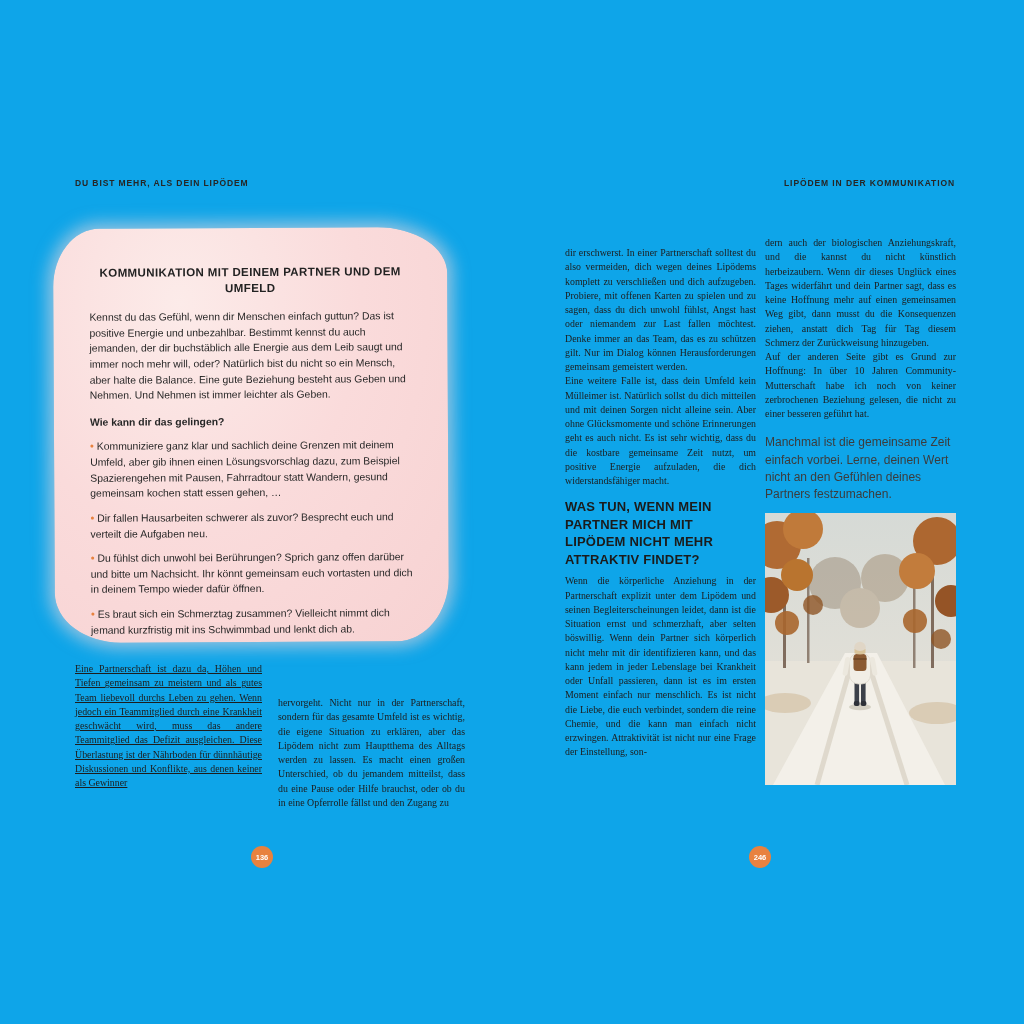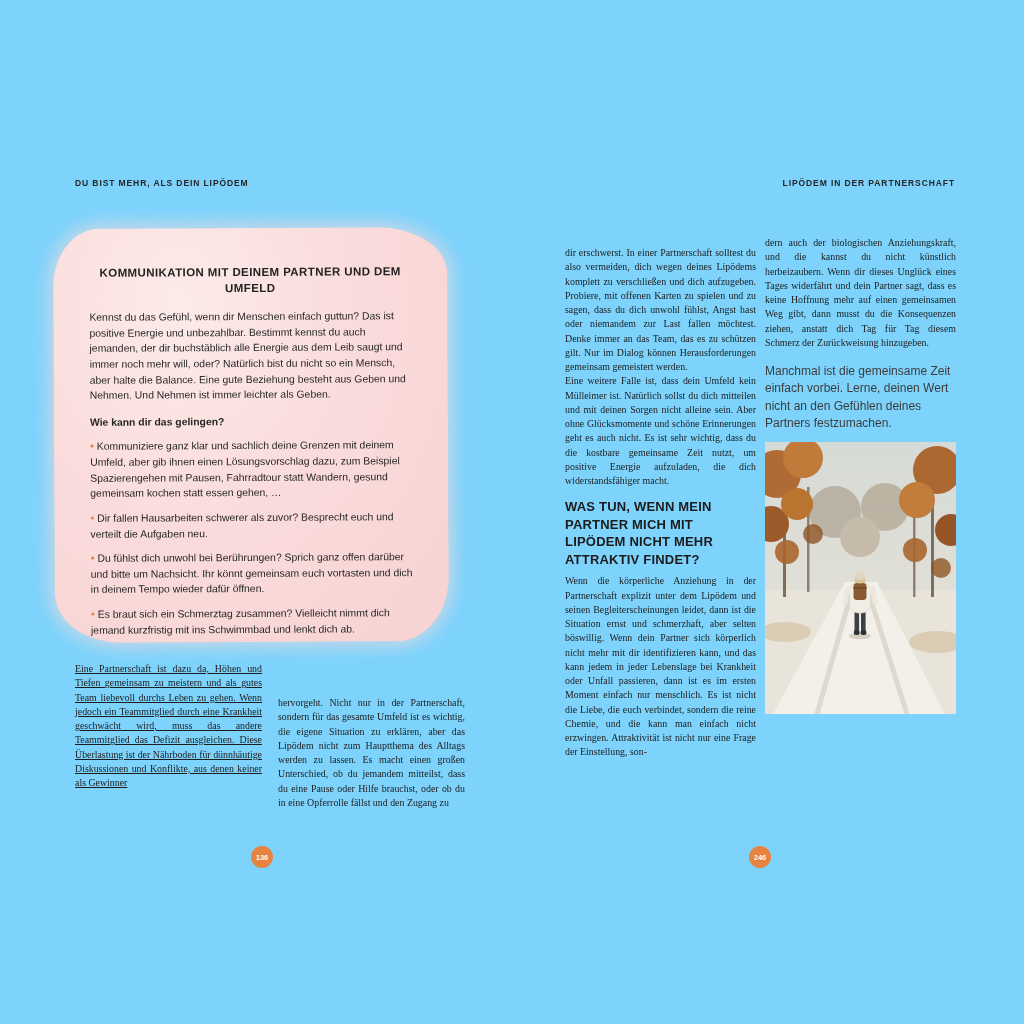--- a/index.html
+++ b/index.html
@@ -1,17 +1,17 @@
 <!DOCTYPE html>
 <html><head>
 <meta charset="utf-8">
 <style>
   html,body { margin:0; padding:0; background:#ffffff; }
   .spread {
-    position:relative; width:1024px; height:1024px; background:#7dd3fc;
+    position:relative; width:1024px; height:1024px; background:#0ea5e9;
     font-family:"Liberation Serif", serif; color:#1e1e1e; overflow:hidden;
   }
   .hdr {
     position:absolute; top:178px;
     font-family:"Liberation Sans", sans-serif; font-weight:bold;
     font-size:8.5px; letter-spacing:0.9px; color:#262626;
   }
   .hdr-left { left:75px; }
   .hdr-right { right:69px; text-align:right; }
 
@@ -70,21 +70,21 @@
   }
   .pn-left  { left:251px; }
   .pn-right { left:749px; }
 </style>
 </head>
 <body>
 
 <div class="spread">
 
   <div class="hdr hdr-left">DU BIST MEHR, ALS DEIN LIPÖDEM</div>
-  <div class="hdr hdr-right">LIPÖDEM IN DER PARTNERSCHAFT</div>
+  <div class="hdr hdr-right">LIPÖDEM IN DER KOMMUNIKATION</div>
 
   <div class="pink-box">
     <div class="box-title">KOMMUNIKATION MIT DEINEM PARTNER UND DEM UMFELD</div>
     <p class="box-intro">Kennst du das Gefühl, wenn dir Menschen einfach guttun? Das ist positive Energie und unbezahlbar. Bestimmt kennst du auch jemanden, der dir buchstäblich alle Energie aus dem Leib saugt und immer noch mehr will, oder? Natürlich bist du nicht so ein Mensch, aber halte die Balance. Eine gute Beziehung besteht aus Geben und Nehmen. Und Nehmen ist immer leichter als Geben.</p>
     <p class="box-question">Wie kann dir das gelingen?</p>
     <div>
       <p class="bullet-item"><span class="bullet-dot">•</span> <span>Kommuniziere ganz klar und sachlich deine Grenzen mit deinem Umfeld, aber gib ihnen einen Lösungsvorschlag dazu, zum Beispiel Spazierengehen mit Pausen, Fahrradtour statt Wandern, gesund gemeinsam kochen statt essen gehen, …</span></p>
       <p class="bullet-item"><span class="bullet-dot">•</span> <span>Dir fallen Hausarbeiten schwerer als zuvor? Besprecht euch und verteilt die Aufgaben neu.</span></p>
       <p class="bullet-item"><span class="bullet-dot">•</span> <span>Du fühlst dich unwohl bei Berührungen? Sprich ganz offen darüber und bitte um Nachsicht. Ihr könnt gemeinsam euch vortasten und dich in deinem Tempo wieder dafür öffnen.</span></p>
       <p class="bullet-item"><span class="bullet-dot">•</span> <span>Es braut sich ein Schmerztag zusammen? Vielleicht nimmt dich jemand kurzfristig mit ins Schwimmbad und lenkt dich ab.</span></p>
@@ -98,20 +98,21 @@
 
   <div class="col rp-col1">
     <p>dir erschwerst. In einer Partnerschaft solltest du also vermeiden, dich wegen deines Lipödems komplett zu verschließen und dich aufzugeben. Probiere, mit offenen Karten zu spielen und zu sagen, dass du dich unwohl fühlst, Angst hast oder niemandem zur Last fallen möchtest. Denke immer an das Team, das es zu schützen gilt. Nur im Dialog können Herausforderungen gemeinsam gemeistert werden.</p>
     <p>Eine weitere Falle ist, dass dein Umfeld kein Mülleimer ist. Natürlich sollst du dich mitteilen und mit deinen Sorgen nicht alleine sein. Aber ohne Glücksmomente und schöne Erinnerungen geht es auch nicht. Es ist sehr wichtig, dass du die kostbare gemeinsame Zeit nutzt, um positive Energie aufzuladen, die dich widerstandsfähiger macht.</p>
     <p class="subhead">WAS TUN, WENN MEIN PARTNER MICH MIT LIPÖDEM NICHT MEHR ATTRAKTIV FINDET?</p>
     <p>Wenn die körperliche Anziehung in der Partnerschaft explizit unter dem Lipödem und seinen Begleiterscheinungen leidet, dann ist die Situation ernst und schmerzhaft, aber selten böswillig. Wenn dein Partner sich körperlich nicht mehr mit dir identifizieren kann, und das kann jedem in jeder Lebenslage bei Krankheit oder Unfall passieren, dann ist es im ersten Moment einfach nur menschlich. Es ist nicht die Liebe, die euch verbindet, sondern die reine Chemie, und die kann man einfach nicht erzwingen. Attraktivität ist nicht nur eine Frage der Einstellung, son-</p>
   </div>
 
   <div class="col rp-col2">
     <p>dern auch der biologischen Anziehungskraft, und die kannst du nicht künstlich herbeizaubern. Wenn dir dieses Unglück eines Tages widerfährt und dein Partner sagt, dass es keine Hoffnung mehr auf einen gemeinsamen Weg gibt, dann musst du die Konsequenzen ziehen, anstatt dich Tag für Tag diesem Schmerz der Zurückweisung hinzugeben.</p>
+    <p>Auf der anderen Seite gibt es Grund zur Hoffnung: In über 10 Jahren Community-Mutterschaft habe ich noch von keiner zerbrochenen Beziehung gelesen, die nicht zu einer besseren geführt hat.</p>
     <p class="caption">Manchmal ist die gemeinsame Zeit einfach vorbei. Lerne, deinen Wert nicht an den Gefühlen deines Partners festzumachen.</p>
 
     <div class="photo">
       <svg width="191" height="272" viewBox="0 0 191 272" xmlns="http://www.w3.org/2000/svg">
         <defs>
           <linearGradient id="sky" x1="0" y1="0" x2="0" y2="1">
             <stop offset="0" stop-color="#d6dad6"></stop>
             <stop offset="1" stop-color="#e9e3d8"></stop>
           </linearGradient>
         </defs>

